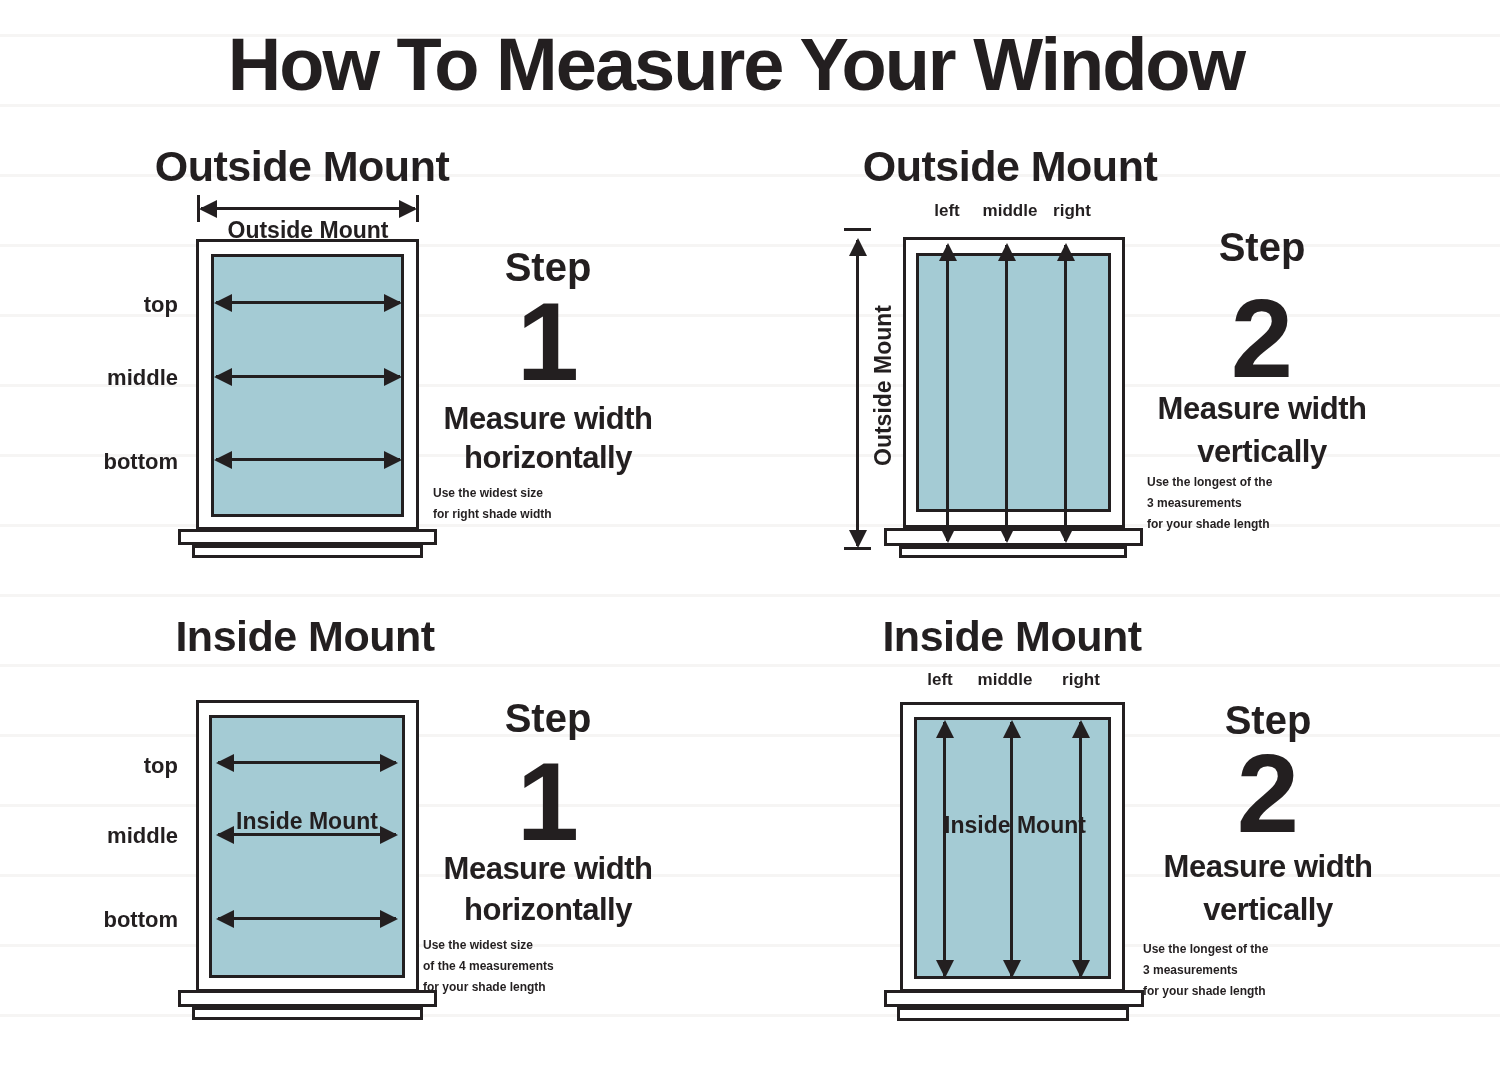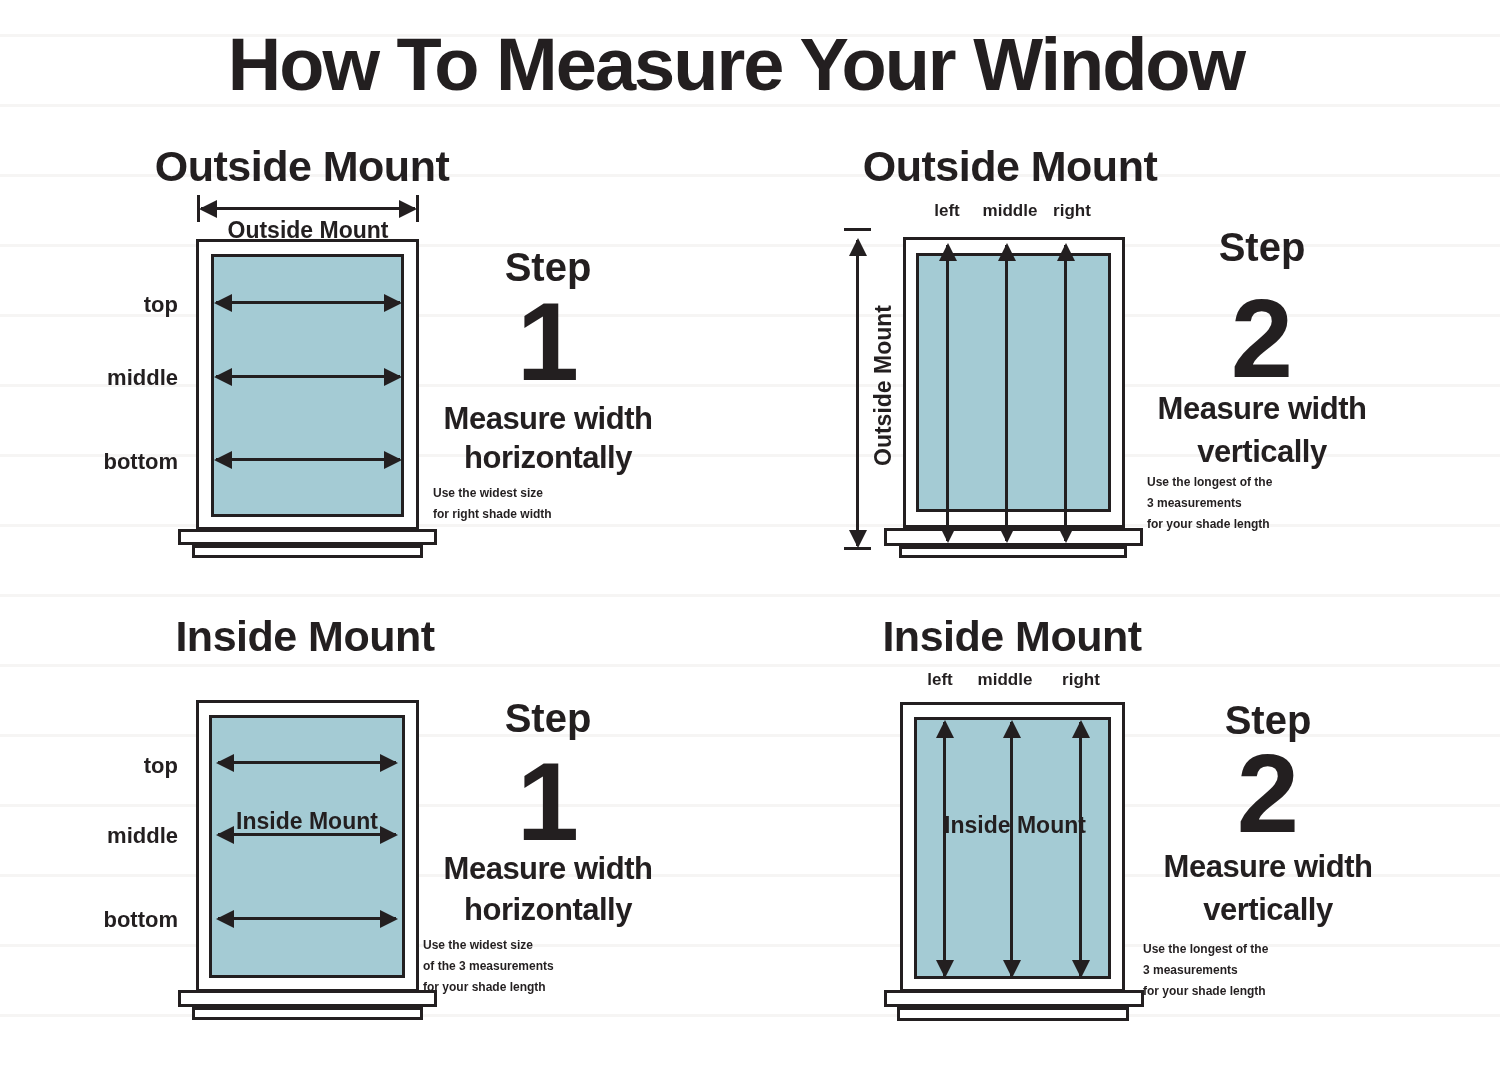--- a/index.html
+++ b/index.html
@@ -137,21 +137,21 @@
 
     <div class="sill" style="left:178px;top:990px;width:259px;height:17px"></div>
     <div class="sill" style="left:192px;top:1007px;width:231px;height:13px"></div>
 
     <div class="step-word" style="left:433px;top:696px;width:230px">Step</div>
     <div class="step-num" style="left:433px;top:756px;width:230px">1</div>
     <div class="step-line" style="left:433px;top:851px;width:230px">Measure width</div>
     <div class="step-line" style="left:433px;top:892px;width:230px">horizontally</div>
     <div class="step-note" style="left:423px;top:935px;width:250px">
       <span>Use the widest size</span>
-      <span>of the 3 measurements</span>
+      <span>of the 4 measurements</span>
       <span>for your shade length</span>
     </div>
   </section>
 
   <section>
     <div class="q-heading" style="left:837px;top:612px;width:350px">Inside Mount</div>
 
     <div class="col-label" style="left:900px;top:670px;width:80px">left</div>
     <div class="col-label" style="left:965px;top:670px;width:80px">middle</div>
     <div class="col-label" style="left:1041px;top:670px;width:80px">right</div>

